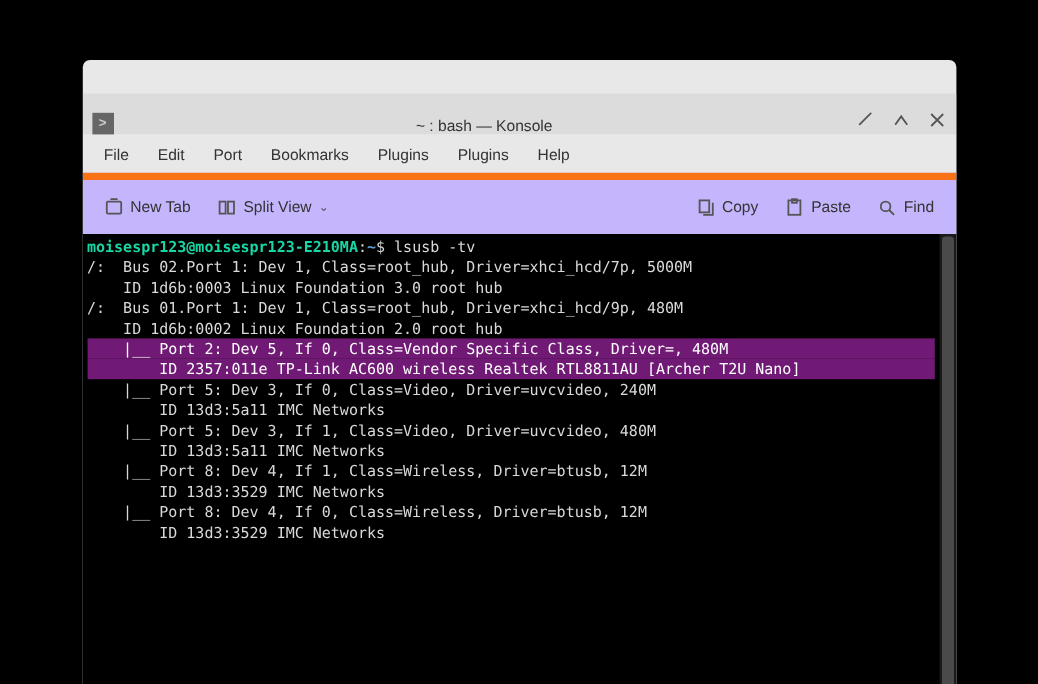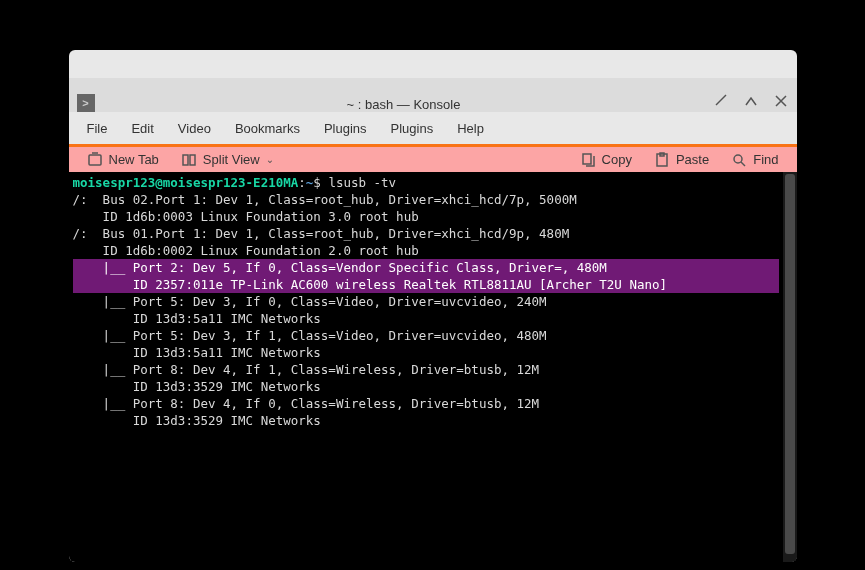--- a/index.html
+++ b/index.html
@@ -74,26 +74,26 @@
       padding: 0 8px;
       gap: 4px;
     }
     .menubar-item {
       padding: 5px 10px;
       font-size: 13px;
       color: #333;
       cursor: pointer;
     }
     .toolbar {
-      background: #fca5a5;
-      height: 28px;
+      background: #c4b5fd;
+      height: 51px;
       display: flex;
       align-items: center;
       padding: 0 10px;
-      border-top: 3px solid #f97316;
+      border-top: 6px solid #f97316;
       gap: 6px;
     }
     .toolbar-btn {
       display: flex;
       align-items: center;
       gap: 6px;
       padding: 5px 8px;
       font-size: 13px;
       color: #333;
       cursor: pointer;
@@ -196,21 +196,21 @@
         <svg class="icon-svg" viewBox="0 0 16 16">
             <path d="M3 3 L13 13 M13 3 L3 13"></path>
           </svg>
       </span>
     </div>
   </div>
 
   <div class="menubar">
     <div class="menubar-item">File</div>
     <div class="menubar-item">Edit</div>
-    <div class="menubar-item">Video</div>
+    <div class="menubar-item">Port</div>
     <div class="menubar-item">Bookmarks</div>
     <div class="menubar-item">Plugins</div>
     <div class="menubar-item">Plugins</div>
     <div class="menubar-item">Help</div>
   </div>
 
   <div class="toolbar">
     <div class="toolbar-btn">
       <svg class="icon-svg" viewBox="0 0 16 16">
           <rect x="2" y="3" width="12" height="10" rx="1"></rect>

